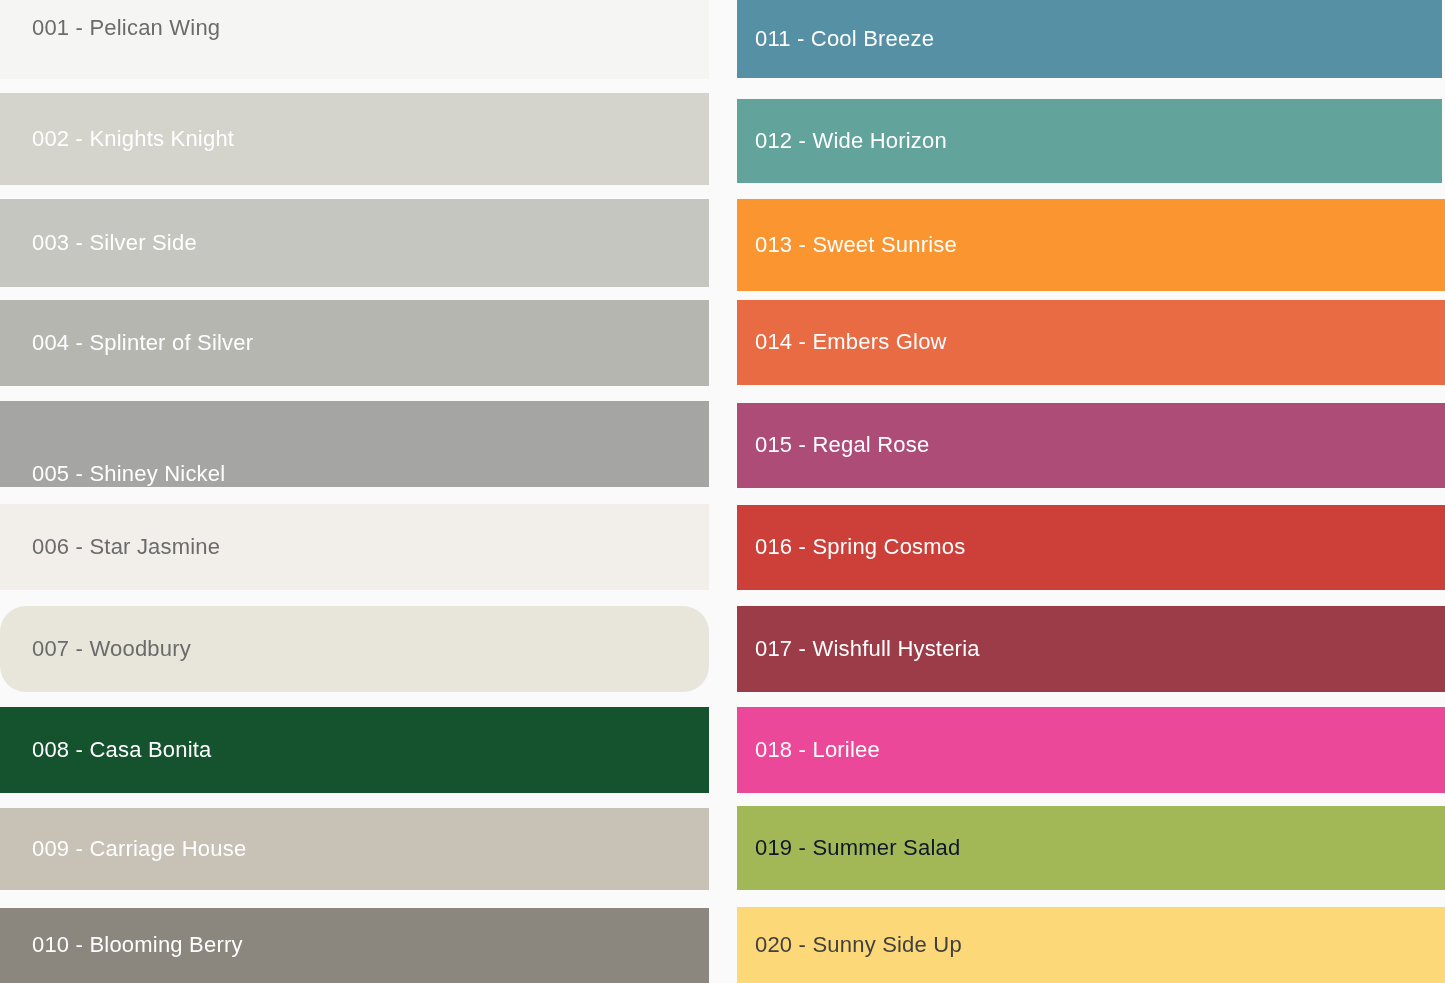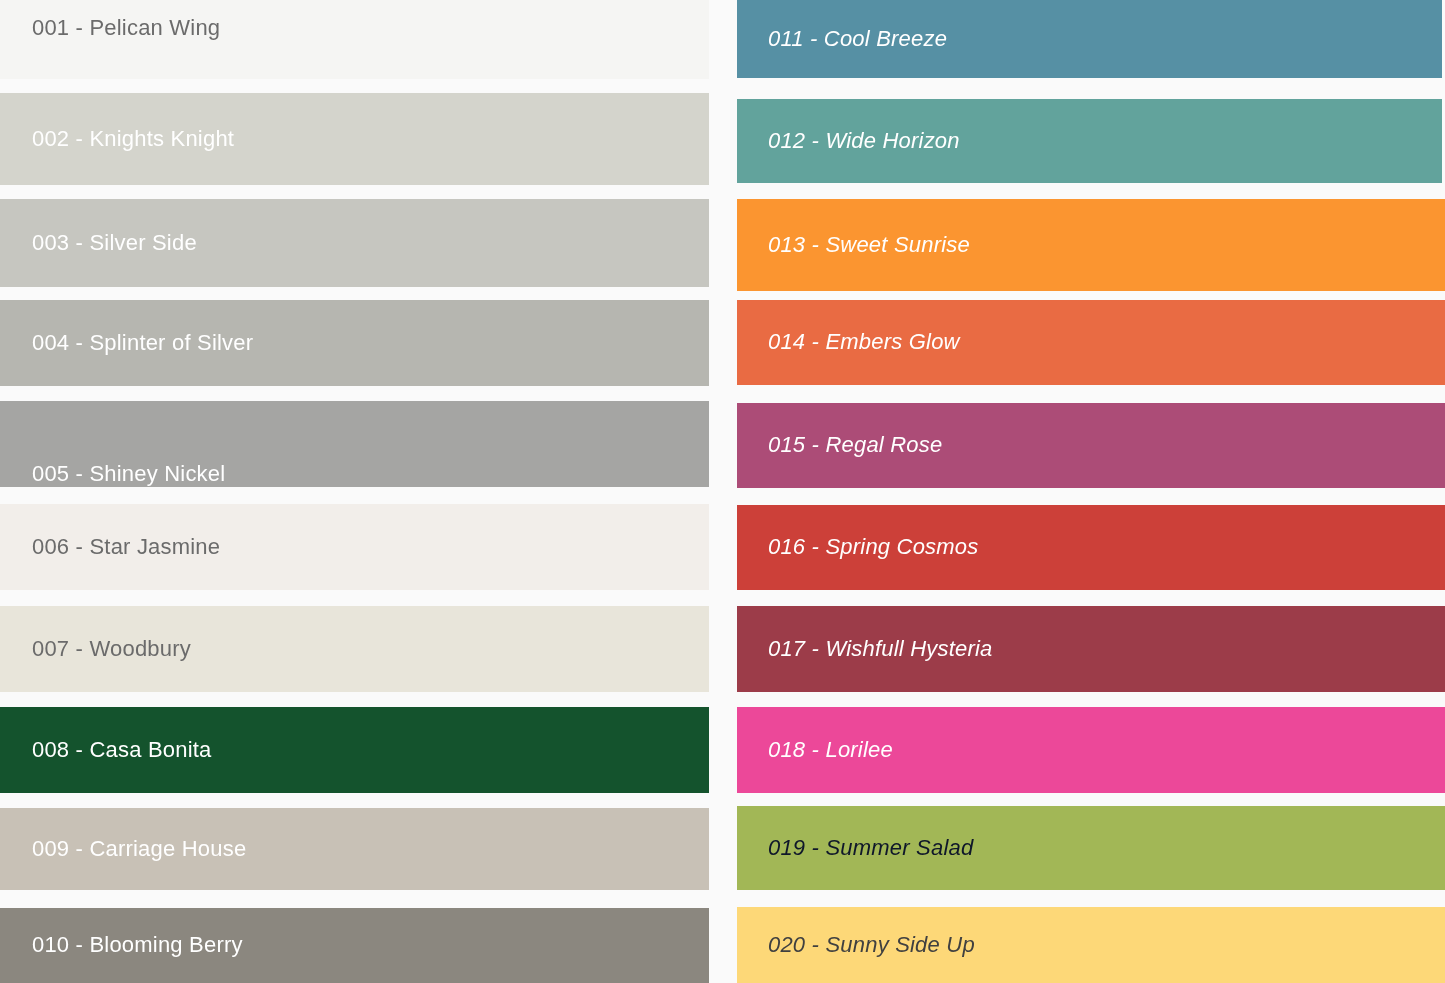--- a/index.html
+++ b/index.html
@@ -46,22 +46,21 @@
     box-sizing: border-box;
   }
 
   .left-column .swatch-row {
     width: 709px;
     padding-left: 32px;
   }
 
   .right-column .swatch-row {
     width: 708px;
-    padding-left: 31px;
-    font-style: italic;
+    padding-left: 18px;
   }
 
   .swatch-label {
     font-size: 22px;
     font-weight: 400;
     letter-spacing: 0.2px;
     line-height: 1.2;
     white-space: nowrap;
   }
 </style>
@@ -81,21 +80,21 @@
       </div>
       <div class="swatch-row" style="top: 300px; height: 86px; width: 709px; background: rgb(182, 182, 176);">
         <span class="swatch-label" style="color: rgb(255, 255, 255);">004 - Splinter of Silver</span>
       </div>
       <div class="swatch-row" style="top: 401px; height: 86px; width: 709px; background: rgb(165, 165, 163); align-items: flex-end;">
         <span class="swatch-label" style="color: rgb(255, 255, 255);">005 - Shiney Nickel</span>
       </div>
       <div class="swatch-row" style="top: 504px; height: 86px; width: 709px; background: rgb(242, 238, 234);">
         <span class="swatch-label" style="color: rgb(107, 107, 107);">006 - Star Jasmine</span>
       </div>
-      <div class="swatch-row" style="top: 606px; height: 86px; width: 709px; background: rgb(232, 229, 218);">
+      <div class="swatch-row" style="top: 606px; height: 86px; width: 709px; background: rgb(232, 229, 218); border-radius: 26px;">
         <span class="swatch-label" style="color: rgb(107, 107, 107);">007 - Woodbury</span>
       </div>
       <div class="swatch-row" style="top: 707px; height: 86px; width: 709px; background: #14532d;">
         <span class="swatch-label" style="color: rgb(255, 255, 255);">008 - Casa Bonita</span>
       </div>
       <div class="swatch-row" style="top: 808px; height: 82px; width: 709px; background: rgb(200, 193, 182);">
         <span class="swatch-label" style="color: rgb(255, 255, 255);">009 - Carriage House</span>
       </div>
       <div class="swatch-row" style="top: 908px; height: 75px; width: 709px; background: rgb(139, 135, 127);">
         <span class="swatch-label" style="color: rgb(255, 255, 255);">010 - Blooming Berry</span>

